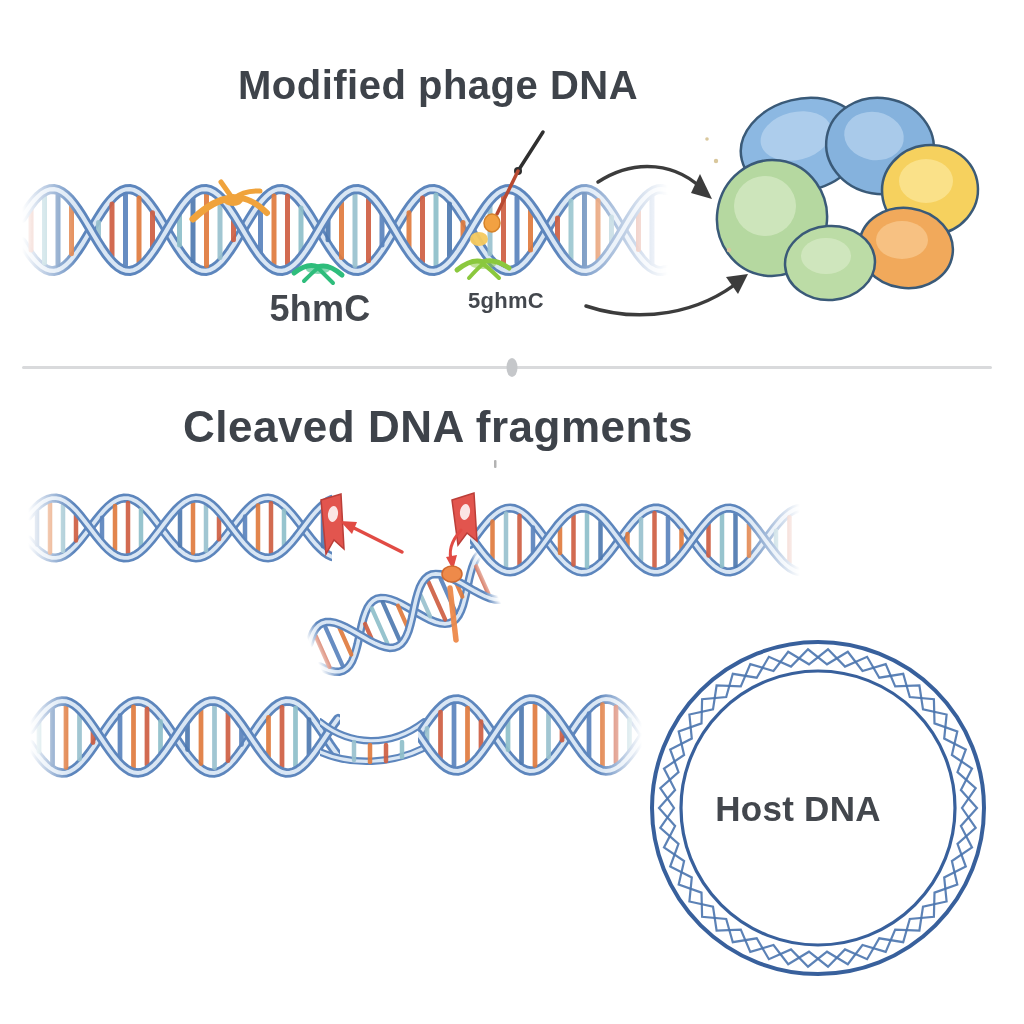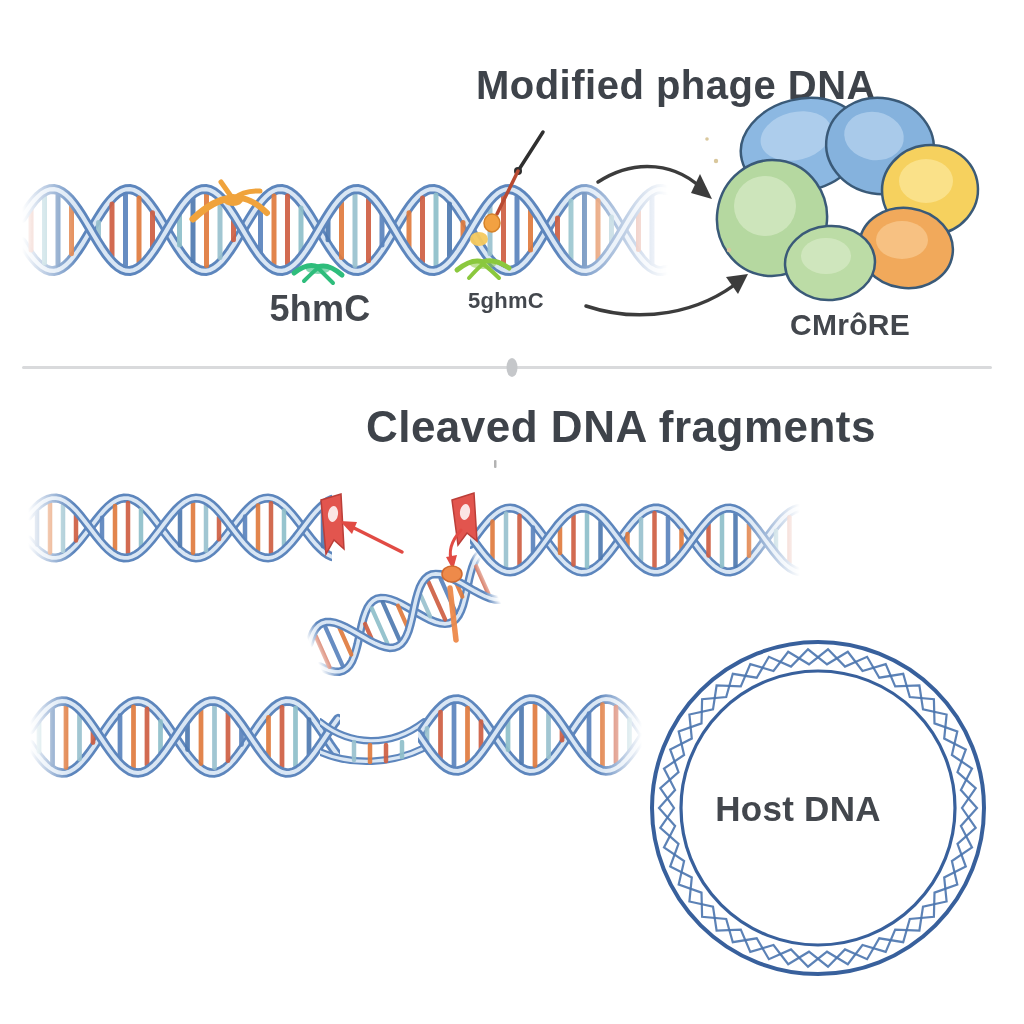--- a/index.html
+++ b/index.html
@@ -1,19 +1,19 @@
 <!DOCTYPE html>
 <html><head>
 <meta charset="utf-8">
 <style>
   html,body{margin:0;padding:0;background:#ffffff;}
   .canvas{position:relative;width:1024px;height:1024px;background:#ffffff;overflow:hidden;
           font-family:"Liberation Sans",sans-serif;}
   .abs{position:absolute;}
-  .title{position:absolute;left:0;width:876px;text-align:right;color:#3e434a;
+  .title{position:absolute;left:0;width:876px;text-align:center;color:#3e434a;
          font-weight:600;letter-spacing:.5px;}
   .lbl{position:absolute;text-align:center;color:#43474d;font-weight:600;letter-spacing:.3px;}
   .divider{position:absolute;background:#d9dadc;border-radius:2px;}
   svg{display:block;}
 </style>
 </head>
 <body>
 
 <div class="canvas">
 
@@ -89,21 +89,20 @@
     <ellipse cx="230" cy="110" rx="48" ry="45" transform="rotate(-6 230 110)" stroke-width="2.5" fill="#f6d15e" stroke="#3a5a78"></ellipse>
     <ellipse cx="226" cy="101" rx="27" ry="22" opacity="0.8" fill="#fbe593"></ellipse>
     <ellipse cx="206" cy="168" rx="47" ry="40" transform="rotate(8 206 168)" stroke-width="2.5" fill="#f1a95b" stroke="#3a5a78"></ellipse>
     <ellipse cx="202" cy="160" rx="26" ry="19" opacity="0.75" fill="#f8c98f"></ellipse>
     <ellipse cx="72" cy="138" rx="55" ry="58" transform="rotate(8 72 138)" stroke-width="2.5" fill="#b5d8a0" stroke="#3a5a78"></ellipse>
     <ellipse cx="65" cy="126" rx="31" ry="30" opacity="0.75" fill="#d6eac4"></ellipse>
     <ellipse cx="130" cy="183" rx="45" ry="37" transform="rotate(-4 130 183)" stroke-width="2.5" fill="#bcdca6" stroke="#3a5a78"></ellipse>
     <ellipse cx="126" cy="176" rx="25" ry="18" opacity="0.75" fill="#d6eac4"></ellipse>
   </svg>
 
-  <div class="lbl" style="left:760px;top:308px;width:180px;font-size:30px;">CMrôRE</div>
 
   <div class="divider" style="left:22px;top:366px;width:970px;height:3px;"></div>
 
   <div class="title" style="top:402px;font-size:44px;">Cleaved DNA fragments</div>
 
   <svg class="abs helix" style="left:28px;top:486px;" width="304" height="84" viewBox="0 0 304 84">
       <defs>
         <linearGradient id="hm2g">
           <stop offset="0%" stop-color="#fff" stop-opacity="0"></stop>
           <stop offset="15%" stop-color="#fff" stop-opacity="1"></stop>

